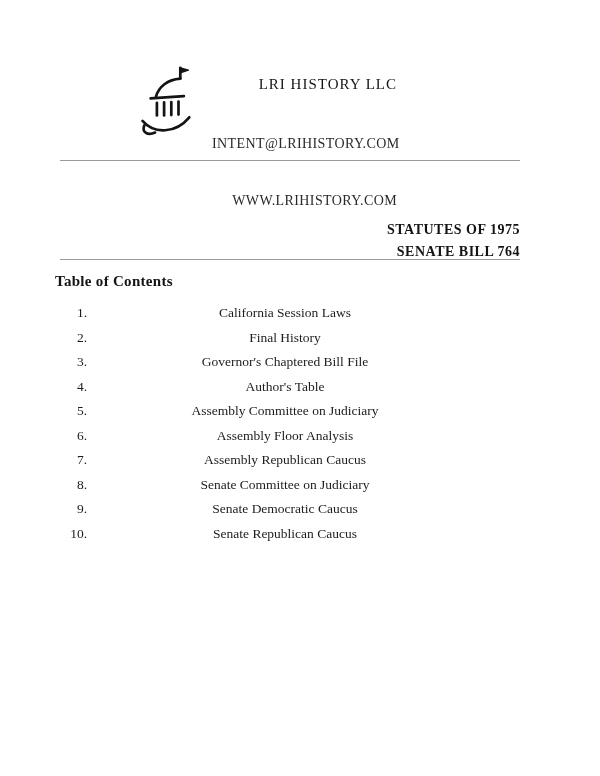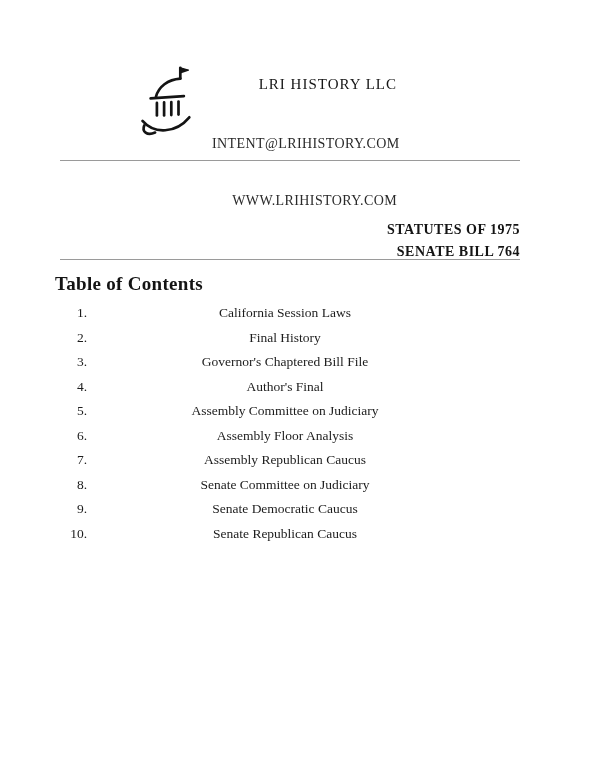--- a/index.html
+++ b/index.html
@@ -47,21 +47,21 @@
     margin-top:40px;
   }
   .statute-line {
     font-size:14px; font-weight:bold; letter-spacing:0.5px;
     line-height:22px; white-space:pre; color:#141414;
   }
 
   
   .toc-title {
     position:absolute; left:55px; top:273px;
-    font-size:19px; font-weight:bold; letter-spacing:0.3px;
+    font-size:15px; font-weight:bold; letter-spacing:0.3px;
     color:#141414;
   }
   .toc-list {
     position:absolute; left:55px; top:306px;
     width:420px; list-style:none;
   }
   .toc-row {
     display:flex; align-items:baseline;
     font-size:13.5px; line-height:14px;
     margin-bottom:10.5px; color:#1c1c1c;
@@ -117,21 +117,21 @@
     <li class="toc-row">
       <span class="toc-num">2.</span>
       <span class="toc-label">Final History</span>
     </li>
     <li class="toc-row">
       <span class="toc-num">3.</span>
       <span class="toc-label">Governor's Chaptered Bill File</span>
     </li>
     <li class="toc-row">
       <span class="toc-num">4.</span>
-      <span class="toc-label">Author's Final</span>
+      <span class="toc-label">Author's Table</span>
     </li>
     <li class="toc-row">
       <span class="toc-num">5.</span>
       <span class="toc-label">Assembly Committee on Judiciary</span>
     </li>
     <li class="toc-row">
       <span class="toc-num">6.</span>
       <span class="toc-label">Assembly Floor Analysis</span>
     </li>
     <li class="toc-row">

